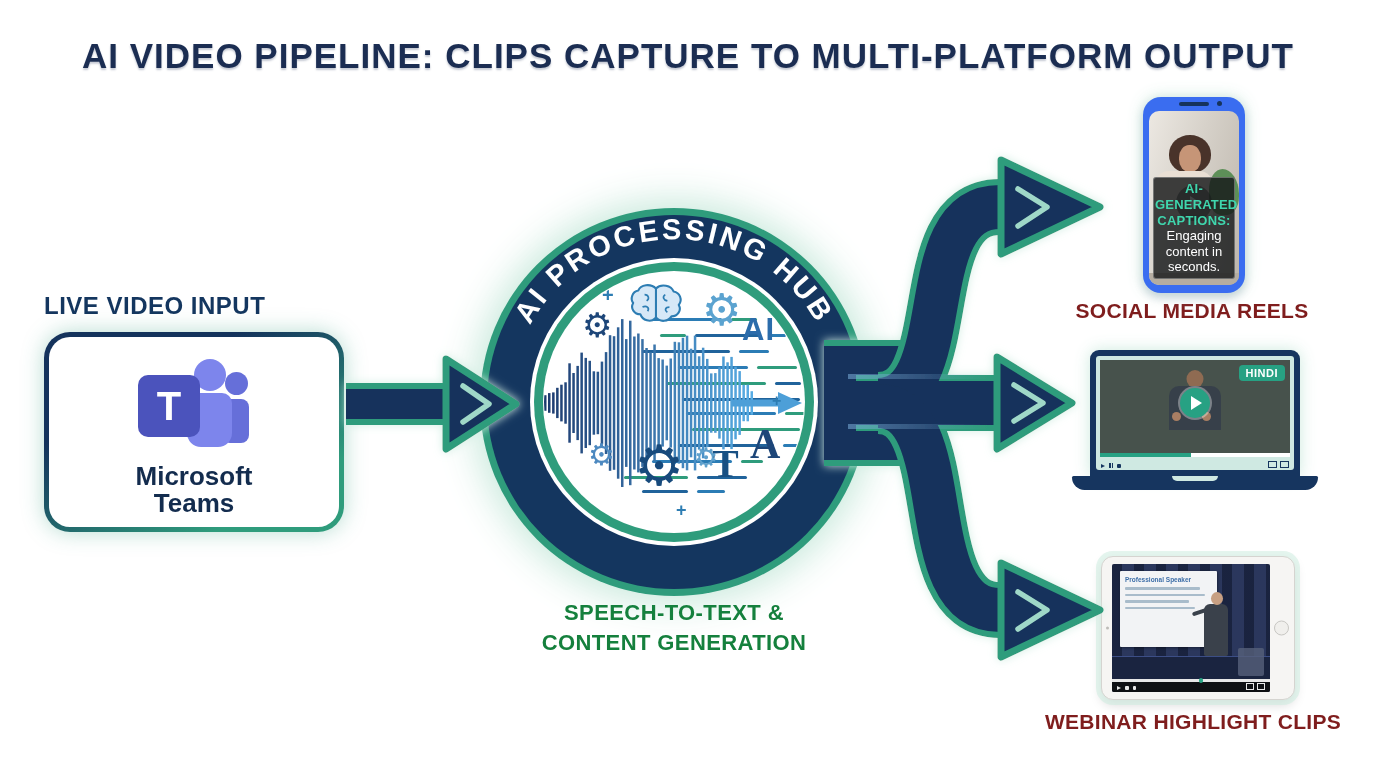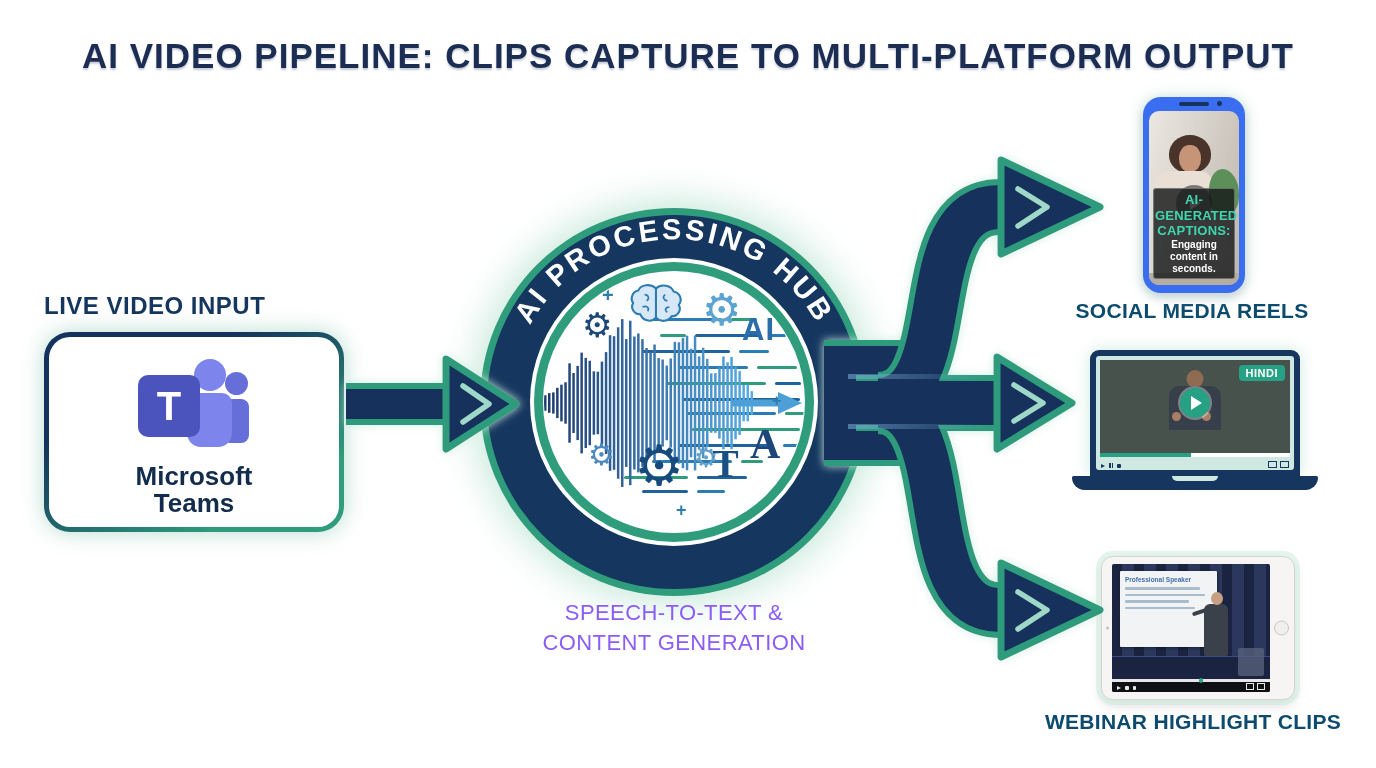--- a/index.html
+++ b/index.html
@@ -32,63 +32,63 @@
   .hub{position:absolute;left:480px;top:208px;width:388px;height:388px;z-index:1;}
   .hub .ring{position:absolute;border-radius:50%;}
   .r1{inset:0;background:#2f9c7c;box-shadow:0 0 36px 8px rgba(198,232,218,.95);}
   .r2{inset:7px;background:#14365f;}
   .r3{inset:50px;background:#ffffff;}
   .r4{inset:54px;background:#2f9c7c;}
   .r5{inset:63px;background:#ffffff;}
   .hub-art{position:absolute;inset:64px;border-radius:50%;overflow:hidden;}
   .hub-text-svg{position:absolute;inset:0;}
   .hub-caption{position:absolute;left:494px;top:598px;width:360px;text-align:center;z-index:4;
-               font-size:22px;font-weight:normal;color:#8b5cf6;line-height:1.35;letter-spacing:.4px;}
+               font-size:22px;font-weight:bold;color:#15803d;line-height:1.35;letter-spacing:.4px;}
   .hub-letter{position:absolute;font-weight:bold;}
   .l-ai{left:198px;top:40px;font-size:31px;color:#2b6cab;letter-spacing:1px;}
   .l-a{left:206px;top:148px;font-family:"Liberation Serif",serif;font-size:42px;color:#1d4679;}
   .l-t{left:168px;top:168px;font-family:"Liberation Serif",serif;font-size:40px;color:#195083;}
   .gear{position:absolute;line-height:1;font-family:"DejaVu Sans",sans-serif;}
   .g1{left:158px;top:16px;font-size:44px;color:#5ba3d0;}
   .g2{left:38px;top:36px;font-size:34px;color:#1d4679;}
   .g3{left:90px;top:166px;font-size:56px;color:#174a7c;}
   .g4{left:44px;top:168px;font-size:30px;color:#4d89c0;}
   .g5{left:150px;top:172px;font-size:27px;color:#5fa0cc;}
   .plus{position:absolute;font-weight:bold;color:#2d7db3;}
   .p1{left:58px;top:12px;font-size:20px;}
   .p2{left:132px;top:228px;font-size:18px;}
   .p3{left:228px;top:120px;font-size:16px;}
   #waveform{position:absolute;left:0;top:36px;}
   #dashes{position:absolute;left:78px;top:44px;width:182px;height:182px;}
   .wave-arrow{position:absolute;left:188px;top:118px;}
   
   .arrows{position:absolute;inset:0;z-index:5;pointer-events:none;}
   
-  .out-label{position:absolute;text-align:center;font-size:21px;font-weight:bold;color:#0c4a6e;letter-spacing:.3px;}
+  .out-label{position:absolute;text-align:center;font-size:21px;font-weight:bold;color:#7f1d1d;letter-spacing:.3px;}
   .label-reels{left:1042px;top:299px;width:300px;}
   .label-localized{left:1028px;top:502px;width:330px;}
   .label-webinar{left:1028px;top:710px;width:330px;}
   
   .phone{position:absolute;left:1143px;top:97px;width:102px;height:196px;border-radius:18px;background:#3a6df0;
          padding:14px 6px 8px 6px;box-sizing:border-box;z-index:4;box-shadow:0 0 16px rgba(198,232,218,.9),0 4px 8px rgba(20,40,90,.25);}
   .phone-notch{position:absolute;left:50%;top:5px;transform:translateX(-50%);width:30px;height:4px;border-radius:2px;background:#16335b;}
   .phone-cam{position:absolute;left:74px;top:4px;width:5px;height:5px;border-radius:50%;background:#16335b;}
   .phone-screen{position:relative;width:100%;height:100%;border-radius:10px;overflow:hidden;
                 background:linear-gradient(105deg,#ece8e2 0%,#d6d1c9 45%,#bdb6ac 100%);}
   .ph-hair{position:absolute;left:20px;top:24px;width:42px;height:38px;border-radius:50% 50% 46% 46%;background:#49332a;}
   .ph-face{position:absolute;left:30px;top:34px;width:22px;height:27px;border-radius:46%;background:#c69577;}
   .ph-body{position:absolute;left:6px;top:60px;width:58px;height:44px;border-radius:14px 14px 0 0;background:#e9dfd4;}
   .ph-plant{position:absolute;right:0px;top:58px;width:30px;height:46px;border-radius:45% 55% 40% 40%;background:#5d8f58;}
   .ph-desk{position:absolute;left:0;bottom:0;width:100%;height:12px;background:#b5ada1;}
   .ph-play{position:absolute;left:50%;top:74px;transform:translateX(-50%);width:36px;height:36px;border-radius:50%;
            background:rgba(25,28,32,.52);display:flex;align-items:center;justify-content:center;}
   .ph-caption{position:absolute;left:4px;right:4px;bottom:6px;background:rgba(22,24,26,.82);border:1px solid rgba(190,190,190,.45);
               border-radius:3px;padding:3px 1px;text-align:center;line-height:1.2;}
   .ph-cap1{color:#3fd6ad;font-size:13px;font-weight:bold;letter-spacing:.2px;}
-  .ph-cap2{color:#ffffff;font-size:10px;font-weight:bold;}
+  .ph-cap2{color:#ffffff;font-size:13px;font-weight:normal;}
   
   .laptop-screen{position:absolute;left:1090px;top:350px;width:210px;height:126px;background:#16355f;border-radius:9px 9px 0 0;
                  padding:6px;box-sizing:border-box;z-index:4;box-shadow:0 0 16px rgba(198,232,218,.9);}
   .laptop-bezel{position:relative;width:100%;height:100%;background:#cfe9e2;border-radius:3px;}
   .laptop-video{position:absolute;left:4px;right:4px;top:4px;bottom:13px;background:#47524c;overflow:hidden;}
   .lv-head{position:absolute;left:50%;top:10px;transform:translateX(-50%);width:17px;height:18px;border-radius:50%;background:#8f6b52;}
   .lv-body{position:absolute;left:50%;top:26px;transform:translateX(-50%);width:52px;height:44px;border-radius:10px 10px 0 0;background:#37404a;}
   .lv-hand1{position:absolute;left:72px;top:52px;width:9px;height:9px;border-radius:50%;background:#a97e63;}
   .lv-hand2{position:absolute;left:102px;top:52px;width:9px;height:9px;border-radius:50%;background:#a97e63;}
   .lv-badge{position:absolute;right:5px;top:5px;background:#27a183;color:#fff;font-size:11px;font-weight:bold;

